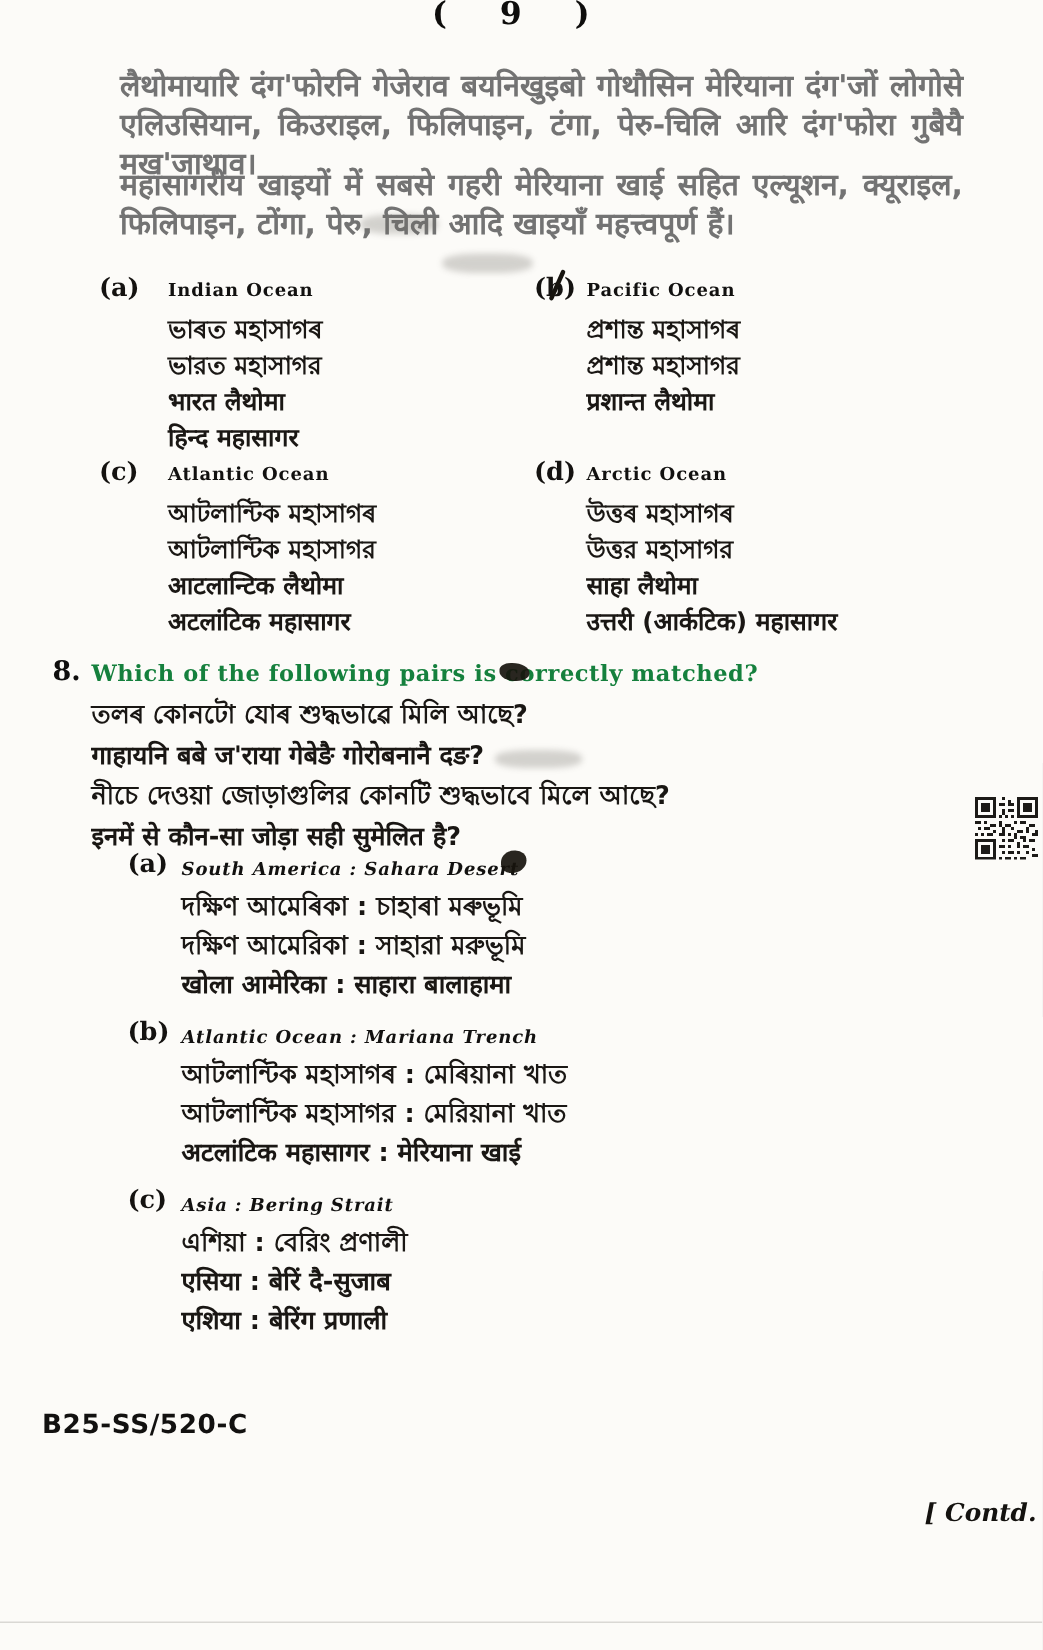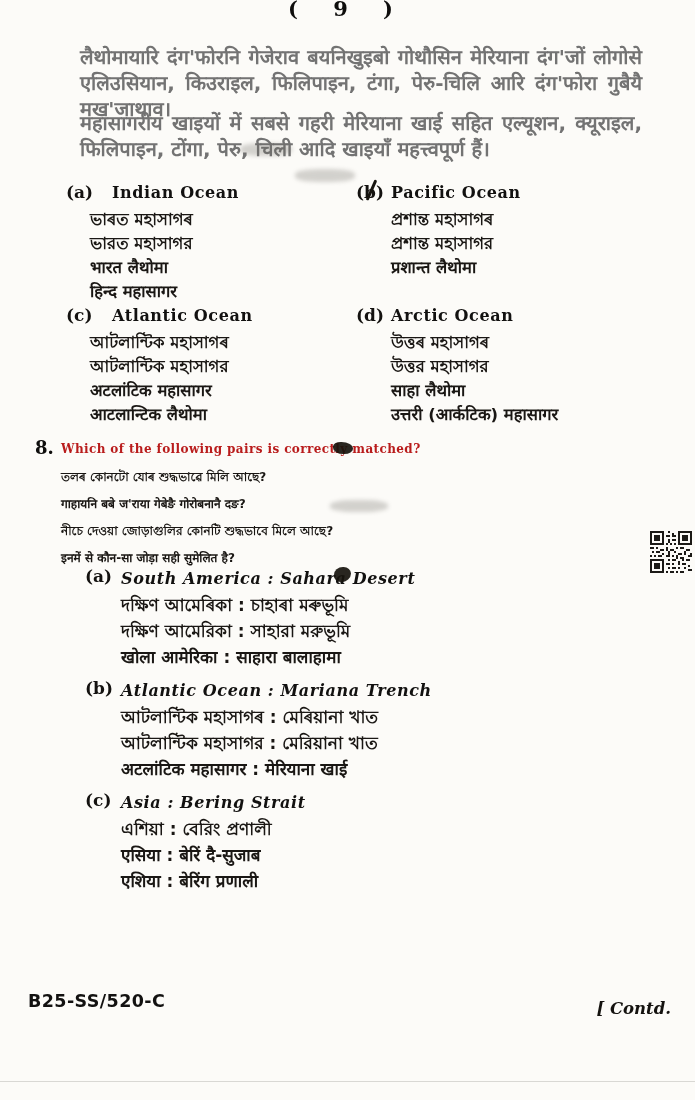--- a/index.html
+++ b/index.html
@@ -31,39 +31,39 @@
     display:grid; grid-template-columns:290px 286px;
   }
   .ocean-cell { margin-bottom:1px; }
   .cell-head { display:flex; align-items:baseline; margin-bottom:6px; position:relative; }
   .opt-letter {
     font-family:"DejaVu Serif", serif; font-weight:700; font-size:17px;
     width:46px; flex:0 0 46px; color:#141210; position:relative;
   }
   .ocean-grid .col-right .opt-letter { width:35px; flex:0 0 35px; }
   .opt-english {
-    font-family:"DejaVu Serif", serif; font-weight:700; font-size:16px;
+    font-family:"DejaVu Serif", serif; font-weight:700; font-size:12px;
     letter-spacing:.6px; color:#121110;
   }
-  .cell-translations { margin-left:24px; }
+  .cell-translations { margin-left:46px; }
   .col-right .cell-translations { margin-left:35px; }
   .tr-line { font-size:16.5px; line-height:24px; font-weight:700; color:#1a1714; white-space:nowrap; }
   
   .q-block { position:absolute; left:35px; top:437px; width:605px; }
   .q-row { display:flex; }
   .q-num {
     font-family:"DejaVu Serif", serif; font-weight:700; font-size:18px;
     width:26px; flex:0 0 26px; color:#0f0e0d;
   }
   .q-english {
-    font-family:"DejaVu Serif", serif; font-weight:700; font-size:12px;
-    letter-spacing:.4px; line-height:24px; color:#b91c1c; position:relative;
+    font-family:"DejaVu Serif", serif; font-weight:700; font-size:15px;
+    letter-spacing:.4px; line-height:24px; color:#15803d; position:relative;
   }
   .q-translations { margin-left:26px; margin-top:3px; }
-  .q-tr-line { font-size:12px; line-height:27px; font-weight:700; color:#191613; white-space:nowrap; }
+  .q-tr-line { font-size:17px; line-height:27px; font-weight:700; color:#191613; white-space:nowrap; }
   
   .q-options { position:absolute; left:85px; top:566px; width:560px; }
   .q-opt { display:flex; margin-bottom:8px; }
   .q-opt .opt-letter { width:36px; flex:0 0 36px; }
   .q-opt-lines .opt-english { line-height:26px; position:relative;font-style:italic; }
   .q-opt-lines .tr-line { line-height:26px; font-size:17px; }
   
   .pen-slash {
     position:absolute; left:14px; top:-3px; width:2.5px; height:22px;
     background:#17140f; transform:rotate(24deg); border-radius:2px;
@@ -78,26 +78,26 @@
     position:absolute; background:#6a6760; opacity:.28; filter:blur(2px);
     border-radius:40%;
   }
   .smudge-1 { left:240px; top:143px; width:52px; height:13px; }
   .smudge-2 { left:295px; top:169px; width:60px; height:13px; }
   .smudge-3 { left:330px; top:500px; width:58px; height:12px; position:absolute; }
   
   .qr { position:absolute; left:649px; top:531px; width:44px; height:42px; }
   
   .footer-left {
-    position:absolute; left:28px; top:991px;
+    position:absolute; left:28px; top:940px;
     font-family:"DejaVu Sans", sans-serif; font-weight:700; font-size:17.5px;
     letter-spacing:.4px; color:#121110;
   }
   .footer-right {
-    position:absolute; right:24px; top:999px;
+    position:absolute; right:4px; top:999px;
     font-family:"DejaVu Serif", serif; font-style:italic; font-weight:700;
     font-size:16.5px; color:#14120f;
   }
   .scan-edge-line {
     position:absolute; left:0; top:1081px; width:695px; height:1px;
     background:#d9d8d4;
   }
 </style>
 </head>
 <body>
@@ -139,22 +139,22 @@
     </div>
 
     <div class="ocean-cell col-left">
       <div class="cell-head">
         <span class="opt-letter">(c)</span>
         <span class="opt-english">Atlantic Ocean</span>
       </div>
       <div class="cell-translations">
         <div class="tr-line">আটলান্টিক মহাসাগৰ</div>
         <div class="tr-line">আটলান্টিক মহাসাগর</div>
+        <div class="tr-line">आटलान्टिक लैथोमा</div>
         <div class="tr-line">अटलांटिक महासागर</div>
-        <div class="tr-line">आटलान्टिक लैथोमा</div>
       </div>
     </div>
 
     <div class="ocean-cell col-right">
       <div class="cell-head">
         <span class="opt-letter">(d)</span>
         <span class="opt-english">Arctic Ocean</span>
       </div>
       <div class="cell-translations">
         <div class="tr-line">উত্তৰ মহাসাগৰ</div>

